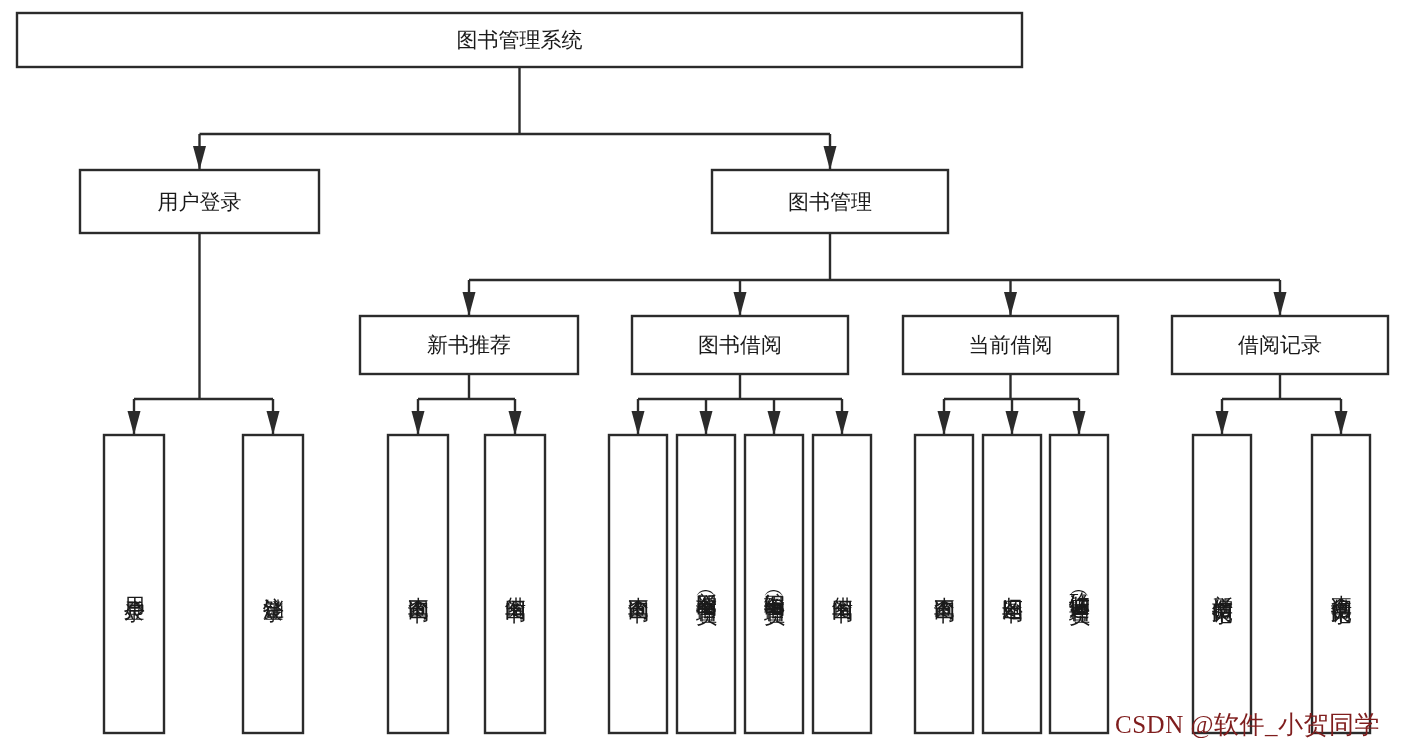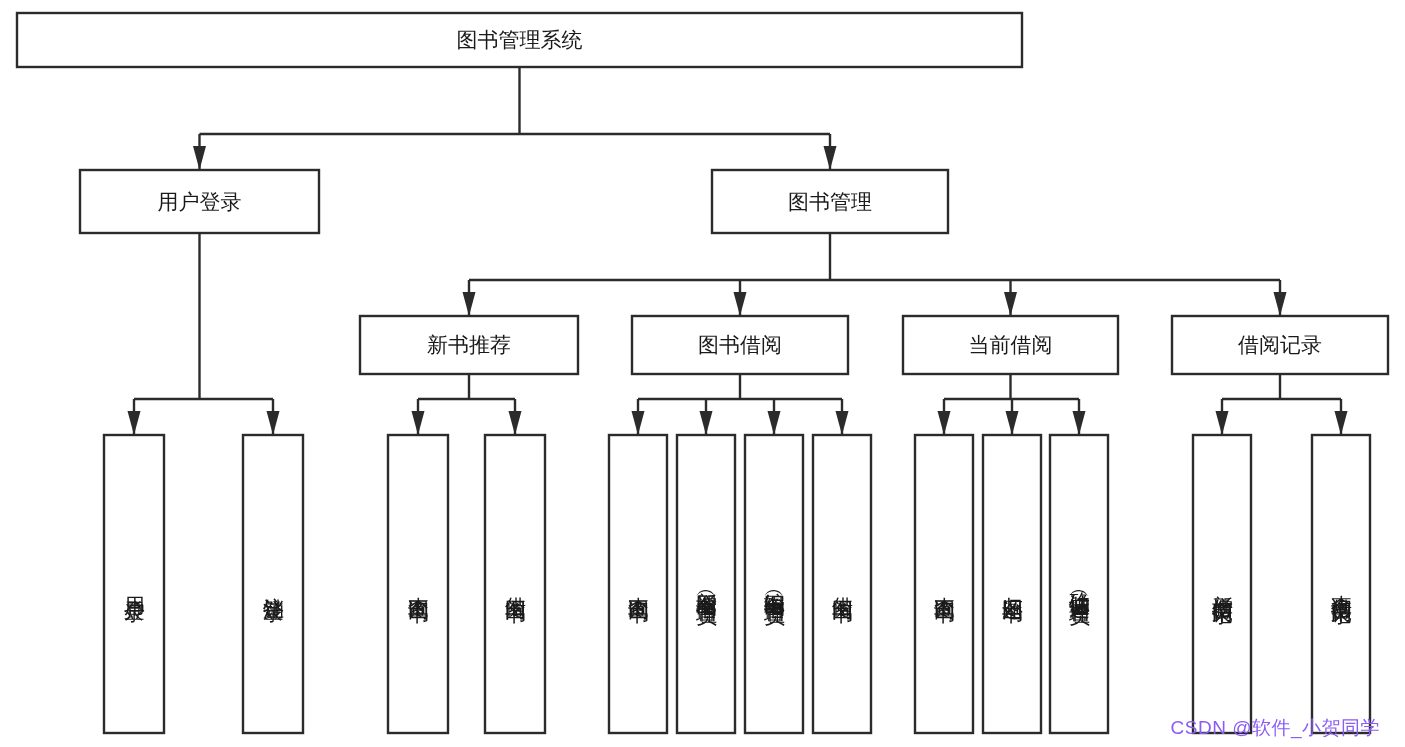--- a/index.html
+++ b/index.html
@@ -62,23 +62,23 @@
     font-size: 21px;
     line-height: 1.28;
     color: #1a1a1a;
     letter-spacing: 2px;
     white-space: nowrap;
   }
   .watermark {
     position: absolute;
     right: 8px;
     bottom: 6px;
-    font-family: Liberation Sans, sans-serif;
-    font-size: 19px;
-    color: #8b5cf6;
+    font-family: Liberation Serif, serif;
+    font-size: 25px;
+    color: #7f1d1d;
     letter-spacing: 0.5px;
     white-space: nowrap;
   }
 </style>
 </head>
 <body>
 
 <div id="diagram-root">
 
   <svg class="diagram-canvas" viewBox="0 0 1405 747" xmlns="http://www.w3.org/2000/svg">

